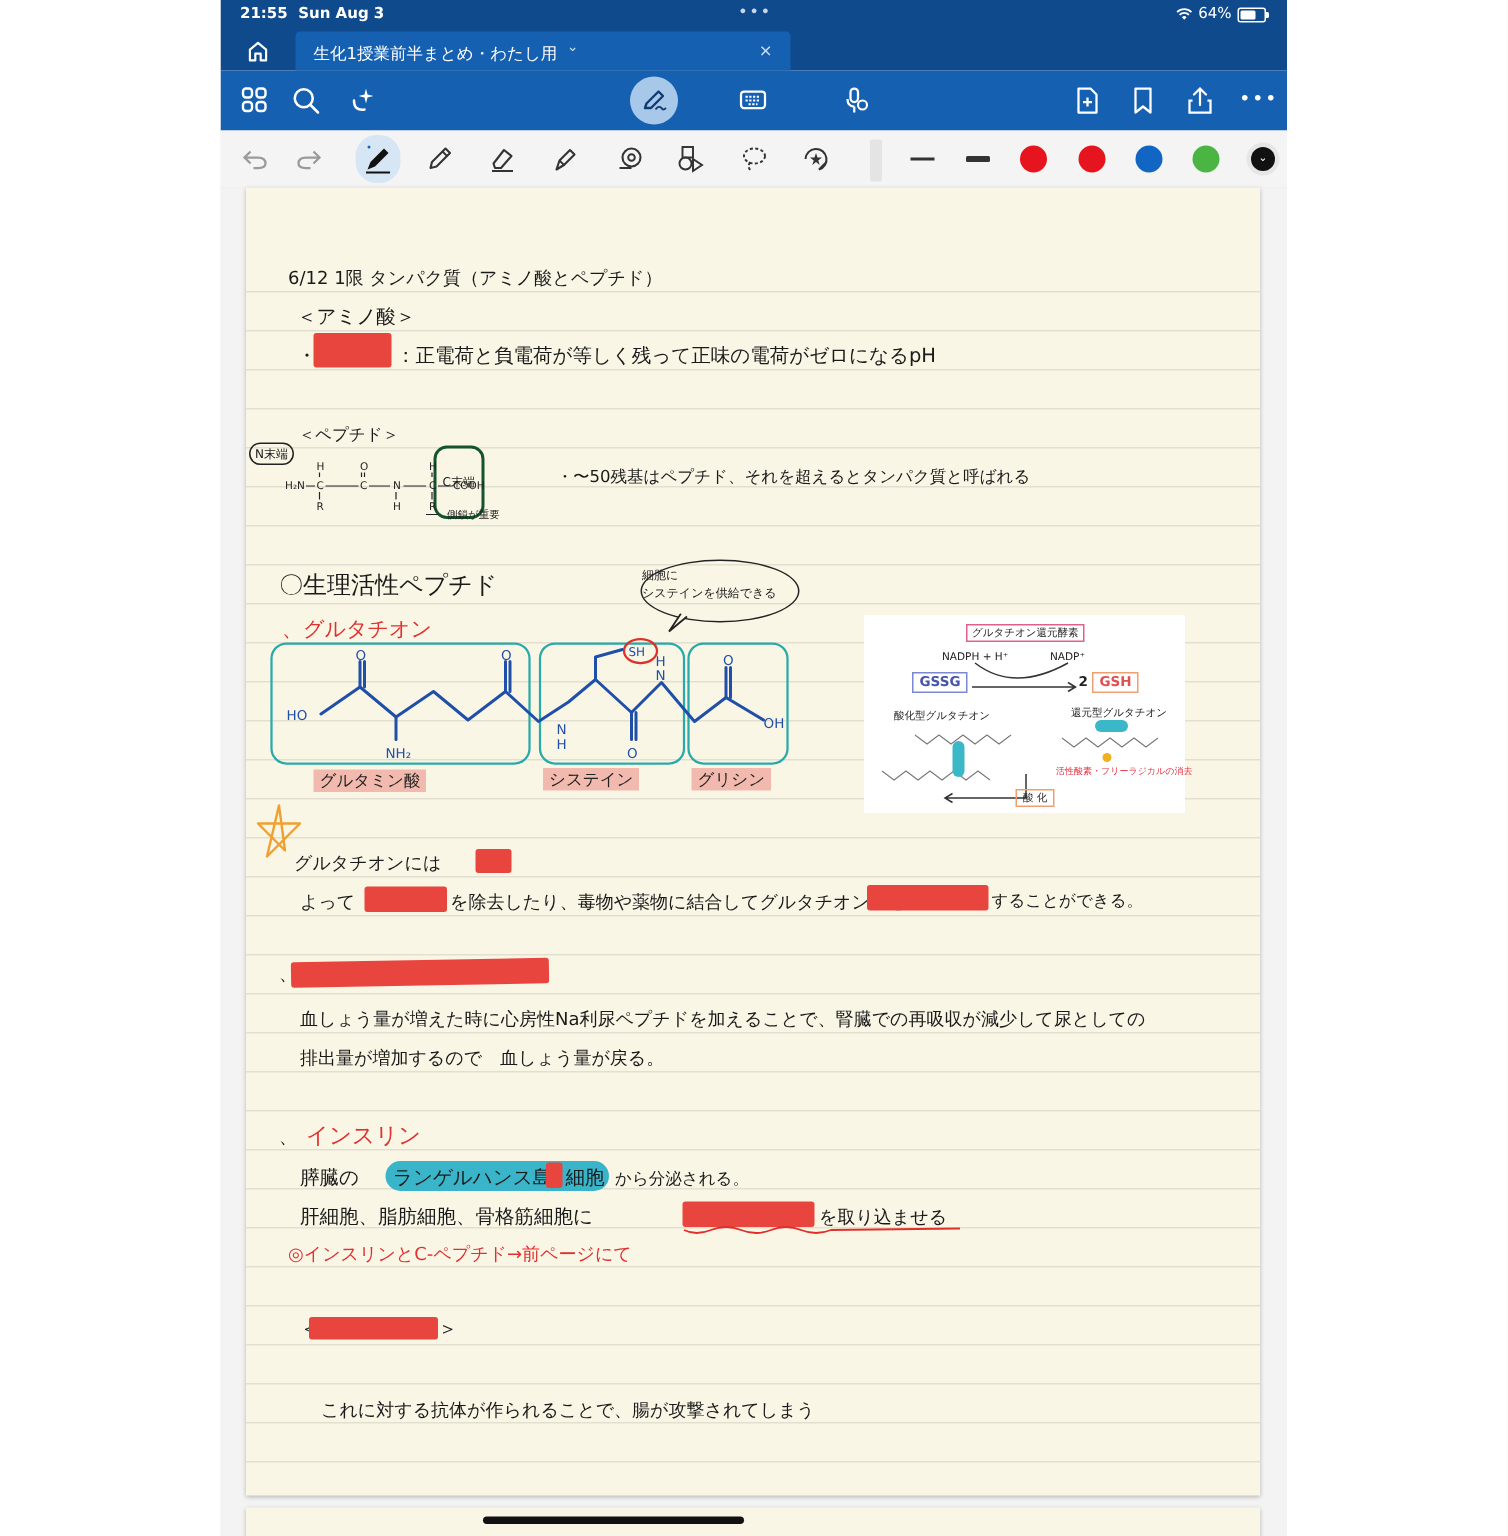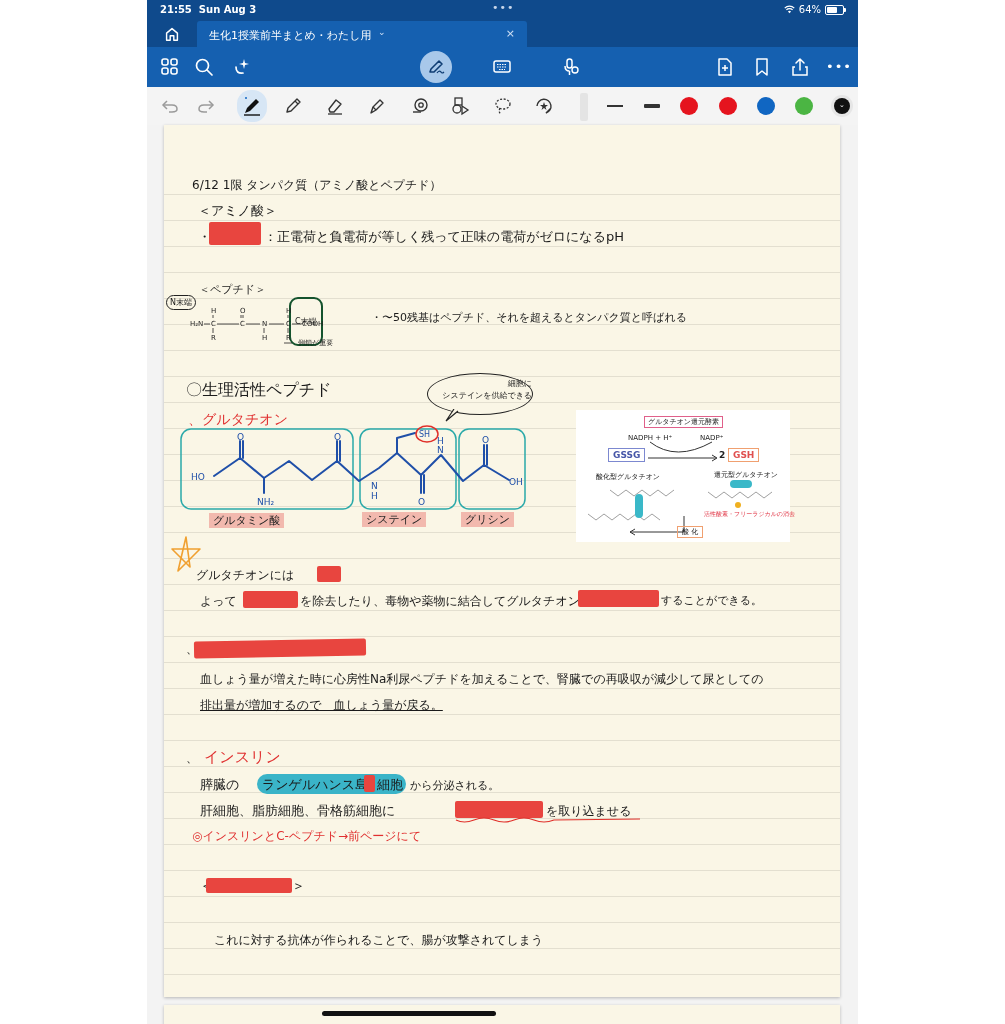--- a/index.html
+++ b/index.html
@@ -236,21 +236,21 @@
           <path d="M29 12 V15 M29 25 V30 M80 25 V30 M104 12 V15 M104 25 V30"></path>
           <path d="M57 12 V15 M59 12 V15"></path>
           <path d="M100 40 H108"></path>
         </g>
       </svg>
       <div class="ink" style="left:134px;top:213px;font-size:7px;">側鎖が重要</div>
       <div class="ink" style="left:207px;top:185px;font-size:11px;">・〜50残基はペプチド、それを超えるとタンパク質と呼ばれる</div>
 
       <div class="ink" style="left:22px;top:255px;font-size:16px;">〇生理活性ペプチド</div>
       <div class="ink red" style="left:24px;top:286px;font-size:14px;">、グルタチオン</div>
-      <div class="ink" style="left:263px;top:248px;width:104px;height:36px;border:1.3px solid #222;border-radius:50%;font-size:8px;text-align:right;line-height:12px;padding-top:4px;white-space:normal;">
+      <div class="ink" style="left:263px;top:248px;width:104px;height:36px;border:1.3px solid #222;border-radius:50%;font-size:8px;text-align:left;line-height:12px;padding-top:4px;white-space:normal;">
         <div>細胞に</div>
           <div>システインを供給できる</div>
       </div>
       <svg style="position:absolute;left:280px;top:284px" width="16" height="14">
           <path d="M10 0 L2 12 L14 2" fill="#faf6e6" stroke="#222" stroke-width="1.2"></path>
         </svg>
 
       <svg style="position:absolute;left:15px;top:298px" width="380" height="90" viewBox="0 0 380 90">
         <rect x="2" y="6" width="172" height="80" rx="10" fill="none" stroke="#2aa9a9" stroke-width="1.5"></rect>
         <rect x="181" y="6" width="96" height="80" rx="10" fill="none" stroke="#2aa9a9" stroke-width="1.5"></rect>
@@ -320,21 +320,21 @@
       <div class="mask" style="left:153px;top:441px;width:24px;height:16px;"></div>
       <div class="ink" style="left:36px;top:468px;font-size:12px;">よって</div>
       <div class="mask" style="left:79px;top:466px;width:55px;height:17px;"></div>
       <div class="ink" style="left:136px;top:468px;font-size:12px;">を除去したり、毒物や薬物に結合してグルタチオンごと</div>
       <div class="mask" style="left:414px;top:465px;width:81px;height:17px;"></div>
       <div class="ink" style="left:497px;top:468px;font-size:11px;">することができる。</div>
 
       <div class="ink" style="left:22px;top:516px;font-size:12px;">、</div>
       <div class="mask" style="left:30px;top:515px;width:172px;height:17px;transform:rotate(-1deg);"></div>
       <div class="ink" style="left:36px;top:546px;font-size:12px;">血しょう量が増えた時に心房性Na利尿ペプチドを加えることで、腎臓での再吸収が減少して尿としての</div>
-      <div class="ink" style="left:36px;top:572px;font-size:12px;text-decoration:underline;">排出量が増加するので　血しょう量が戻る。</div>
+      <div class="ink" style="left:36px;top:572px;font-size:12px;">排出量が増加するので　血しょう量が戻る。</div>
 
       <div class="ink" style="left:22px;top:625px;font-size:12px;">、</div>
       <div class="ink red" style="left:40px;top:623px;font-size:15px;">インスリン</div>
       <div class="ink" style="left:36px;top:651px;font-size:13px;">膵臓の</div>
       <div style="position:absolute;left:93px;top:649px;width:149px;height:20px;background:#3ab4c8;border-radius:10px;"></div>
       <div class="ink" style="left:98px;top:651px;font-size:13px;">ランゲルハンス島</div>
       <div class="mask" style="left:200px;top:650px;width:11px;height:17px;"></div>
       <div class="ink" style="left:213px;top:651px;font-size:13px;">細胞</div>
       <div class="ink" style="left:246px;top:653px;font-size:11px;">から分泌される。</div>
       <div class="ink" style="left:36px;top:677px;font-size:13px;">肝細胞、脂肪細胞、骨格筋細胞に</div>

